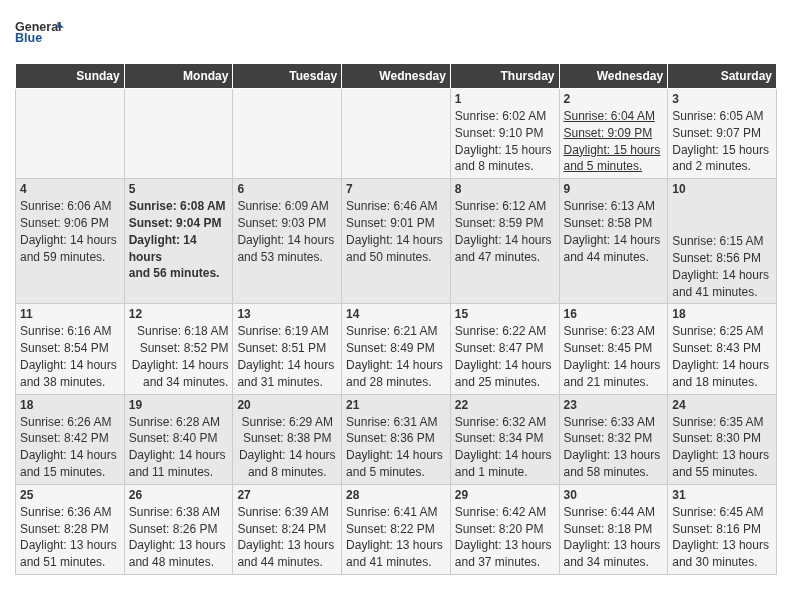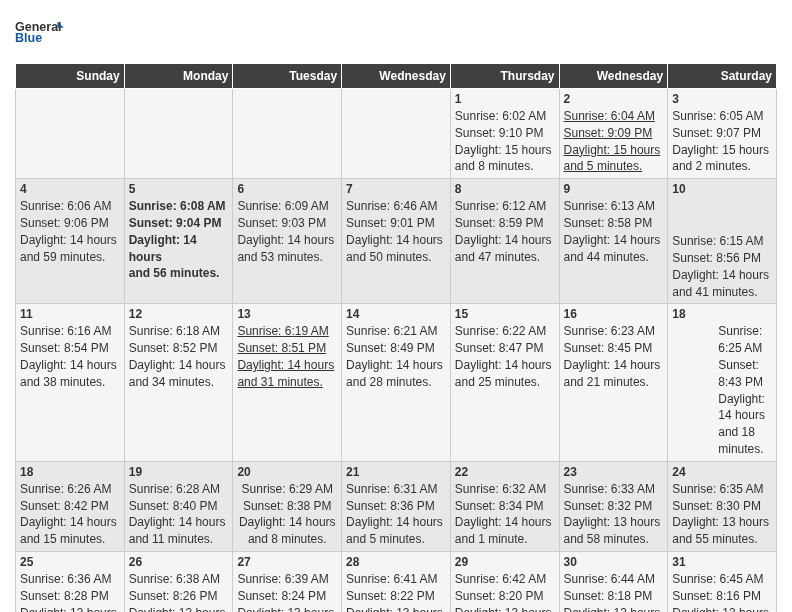--- a/index.html
+++ b/index.html
@@ -195,28 +195,28 @@
         <tr>
           <td>
             <span class="day-num">11</span>
             <div class="day-info" style="white-space: pre-line;">Sunrise: 6:16 AM
 Sunset: 8:54 PM
 Daylight: 14 hours
 and 38 minutes.</div>
           </td>
           <td>
             <span class="day-num">12</span>
-            <div class="day-info" style="white-space: pre-line;">Sunrise: 6:18 AM
+            <div class="day-info" style="white-space: pre-line; text-align: right;">Sunrise: 6:18 AM
 Sunset: 8:52 PM
 Daylight: 14 hours
 and 34 minutes.</div>
           </td>
           <td>
             <span class="day-num">13</span>
-            <div class="day-info" style="white-space: pre-line; text-decoration: underline;">Sunrise: 6:19 AM
+            <div class="day-info" style="white-space: pre-line;">Sunrise: 6:19 AM
 Sunset: 8:51 PM
 Daylight: 14 hours
 and 31 minutes.</div>
           </td>
           <td>
             <span class="day-num">14</span>
             <div class="day-info" style="white-space: pre-line;">Sunrise: 6:21 AM
 Sunset: 8:49 PM
 Daylight: 14 hours
 and 28 minutes.</div>
@@ -230,21 +230,21 @@
           </td>
           <td>
             <span class="day-num">16</span>
             <div class="day-info" style="white-space: pre-line;">Sunrise: 6:23 AM
 Sunset: 8:45 PM
 Daylight: 14 hours
 and 21 minutes.</div>
           </td>
           <td>
             <span class="day-num">18</span>
-            <div class="day-info" style="white-space: pre-line; margin-left: 46px;">Sunrise: 6:25 AM
+            <div class="day-info" style="white-space: pre-line;">Sunrise: 6:25 AM
 Sunset: 8:43 PM
 Daylight: 14 hours
 and 18 minutes.</div>
           </td>
         </tr>
         <tr>
           <td>
             <span class="day-num">18</span>
             <div class="day-info" style="white-space: pre-line;">Sunrise: 6:26 AM
 Sunset: 8:42 PM

